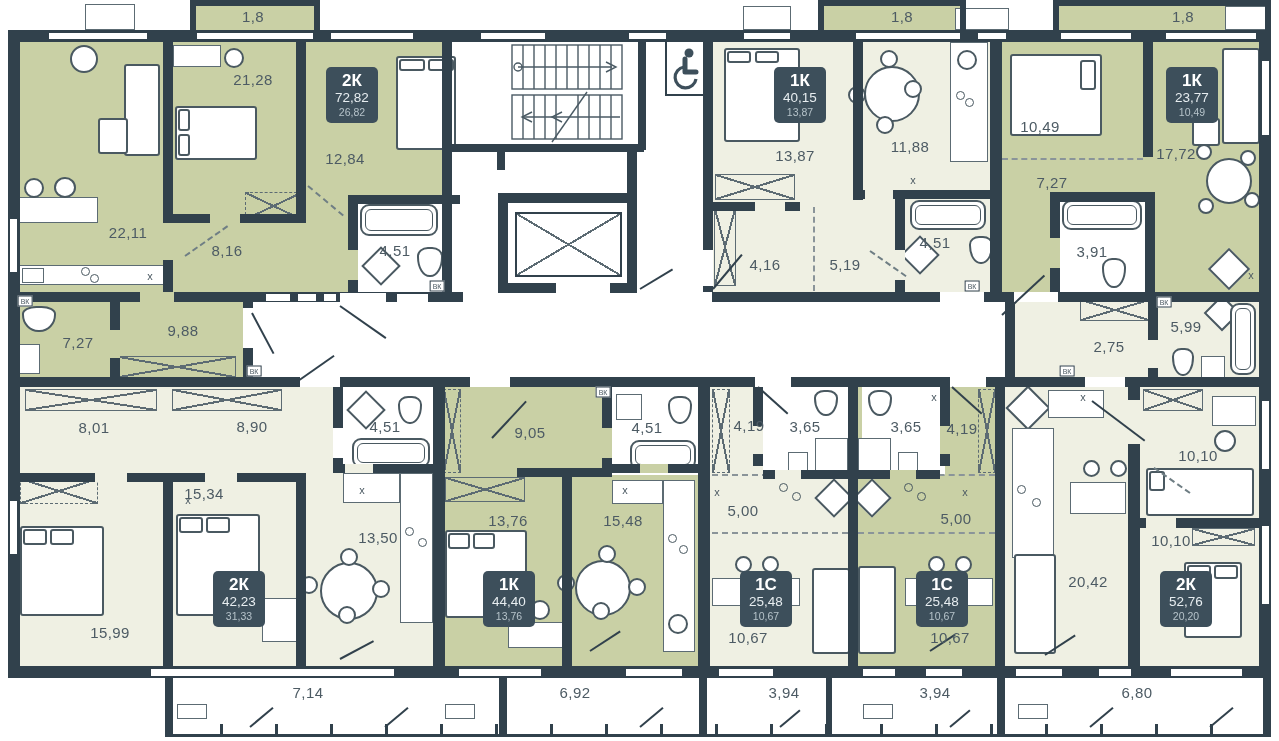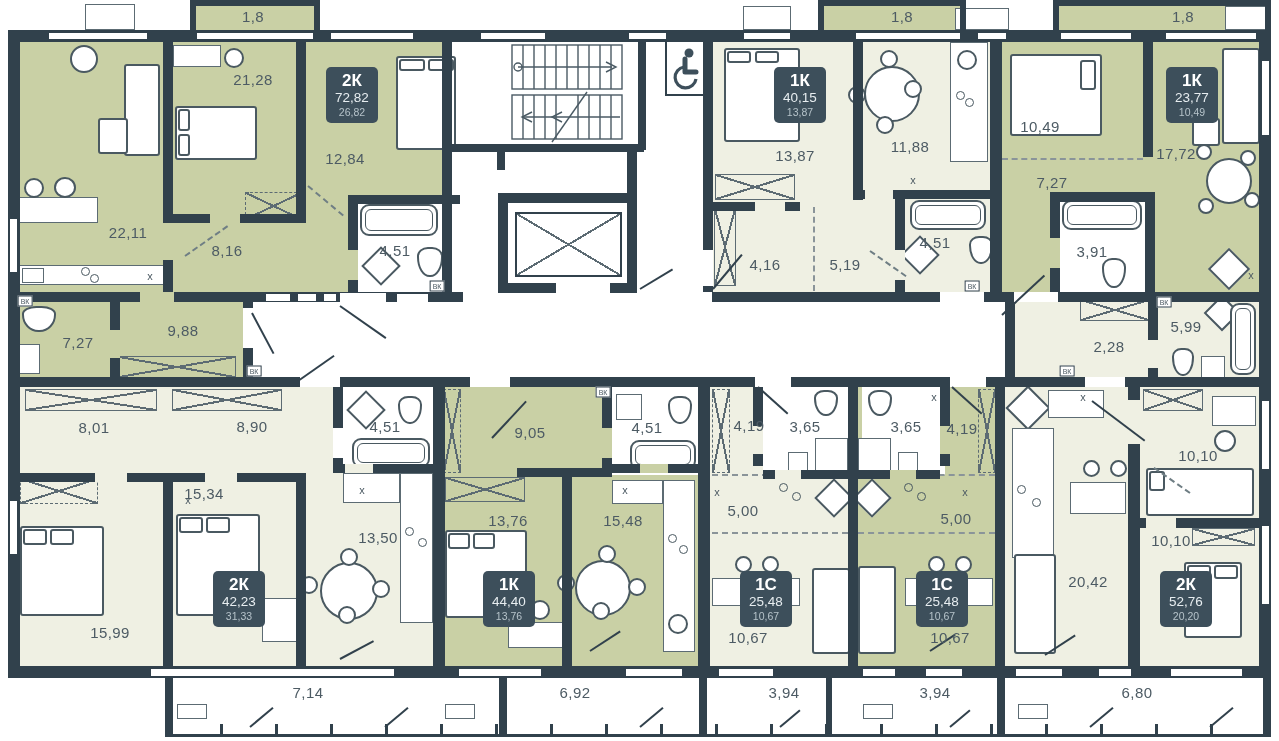--- a/index.html
+++ b/index.html
@@ -448,21 +448,21 @@
       <span class="a lbl" style="left: 795px; top: 155px;">13,87</span>
       <span class="a lbl" style="left: 910px; top: 146px;">11,88</span>
       <span class="a lbl" style="left: 765px; top: 264px;">4,16</span>
       <span class="a lbl" style="left: 845px; top: 264px;">5,19</span>
       <span class="a lbl" style="left: 935px; top: 242px;">4,51</span>
       <span class="a lbl" style="left: 1040px; top: 126px;">10,49</span>
       <span class="a lbl" style="left: 1052px; top: 182px;">7,27</span>
       <span class="a lbl" style="left: 1176px; top: 153px;">17,72</span>
       <span class="a lbl" style="left: 1092px; top: 251px;">3,91</span>
       <span class="a lbl" style="left: 1186px; top: 326px;">5,99</span>
-      <span class="a lbl" style="left: 1109px; top: 346px;">2,28</span>
+      <span class="a lbl" style="left: 1109px; top: 346px;">2,75</span>
       <span class="a lbl" style="left: 94px; top: 427px;">8,01</span>
       <span class="a lbl" style="left: 252px; top: 426px;">8,90</span>
       <span class="a lbl" style="left: 385px; top: 426px;">4,51</span>
       <span class="a lbl" style="left: 204px; top: 493px;">15,34</span>
       <span class="a lbl" style="left: 378px; top: 537px;">13,50</span>
       <span class="a lbl" style="left: 110px; top: 632px;">15,99</span>
       <span class="a lbl" style="left: 530px; top: 432px;">9,05</span>
       <span class="a lbl" style="left: 647px; top: 427px;">4,51</span>
       <span class="a lbl" style="left: 508px; top: 520px;">13,76</span>
       <span class="a lbl" style="left: 623px; top: 520px;">15,48</span>

